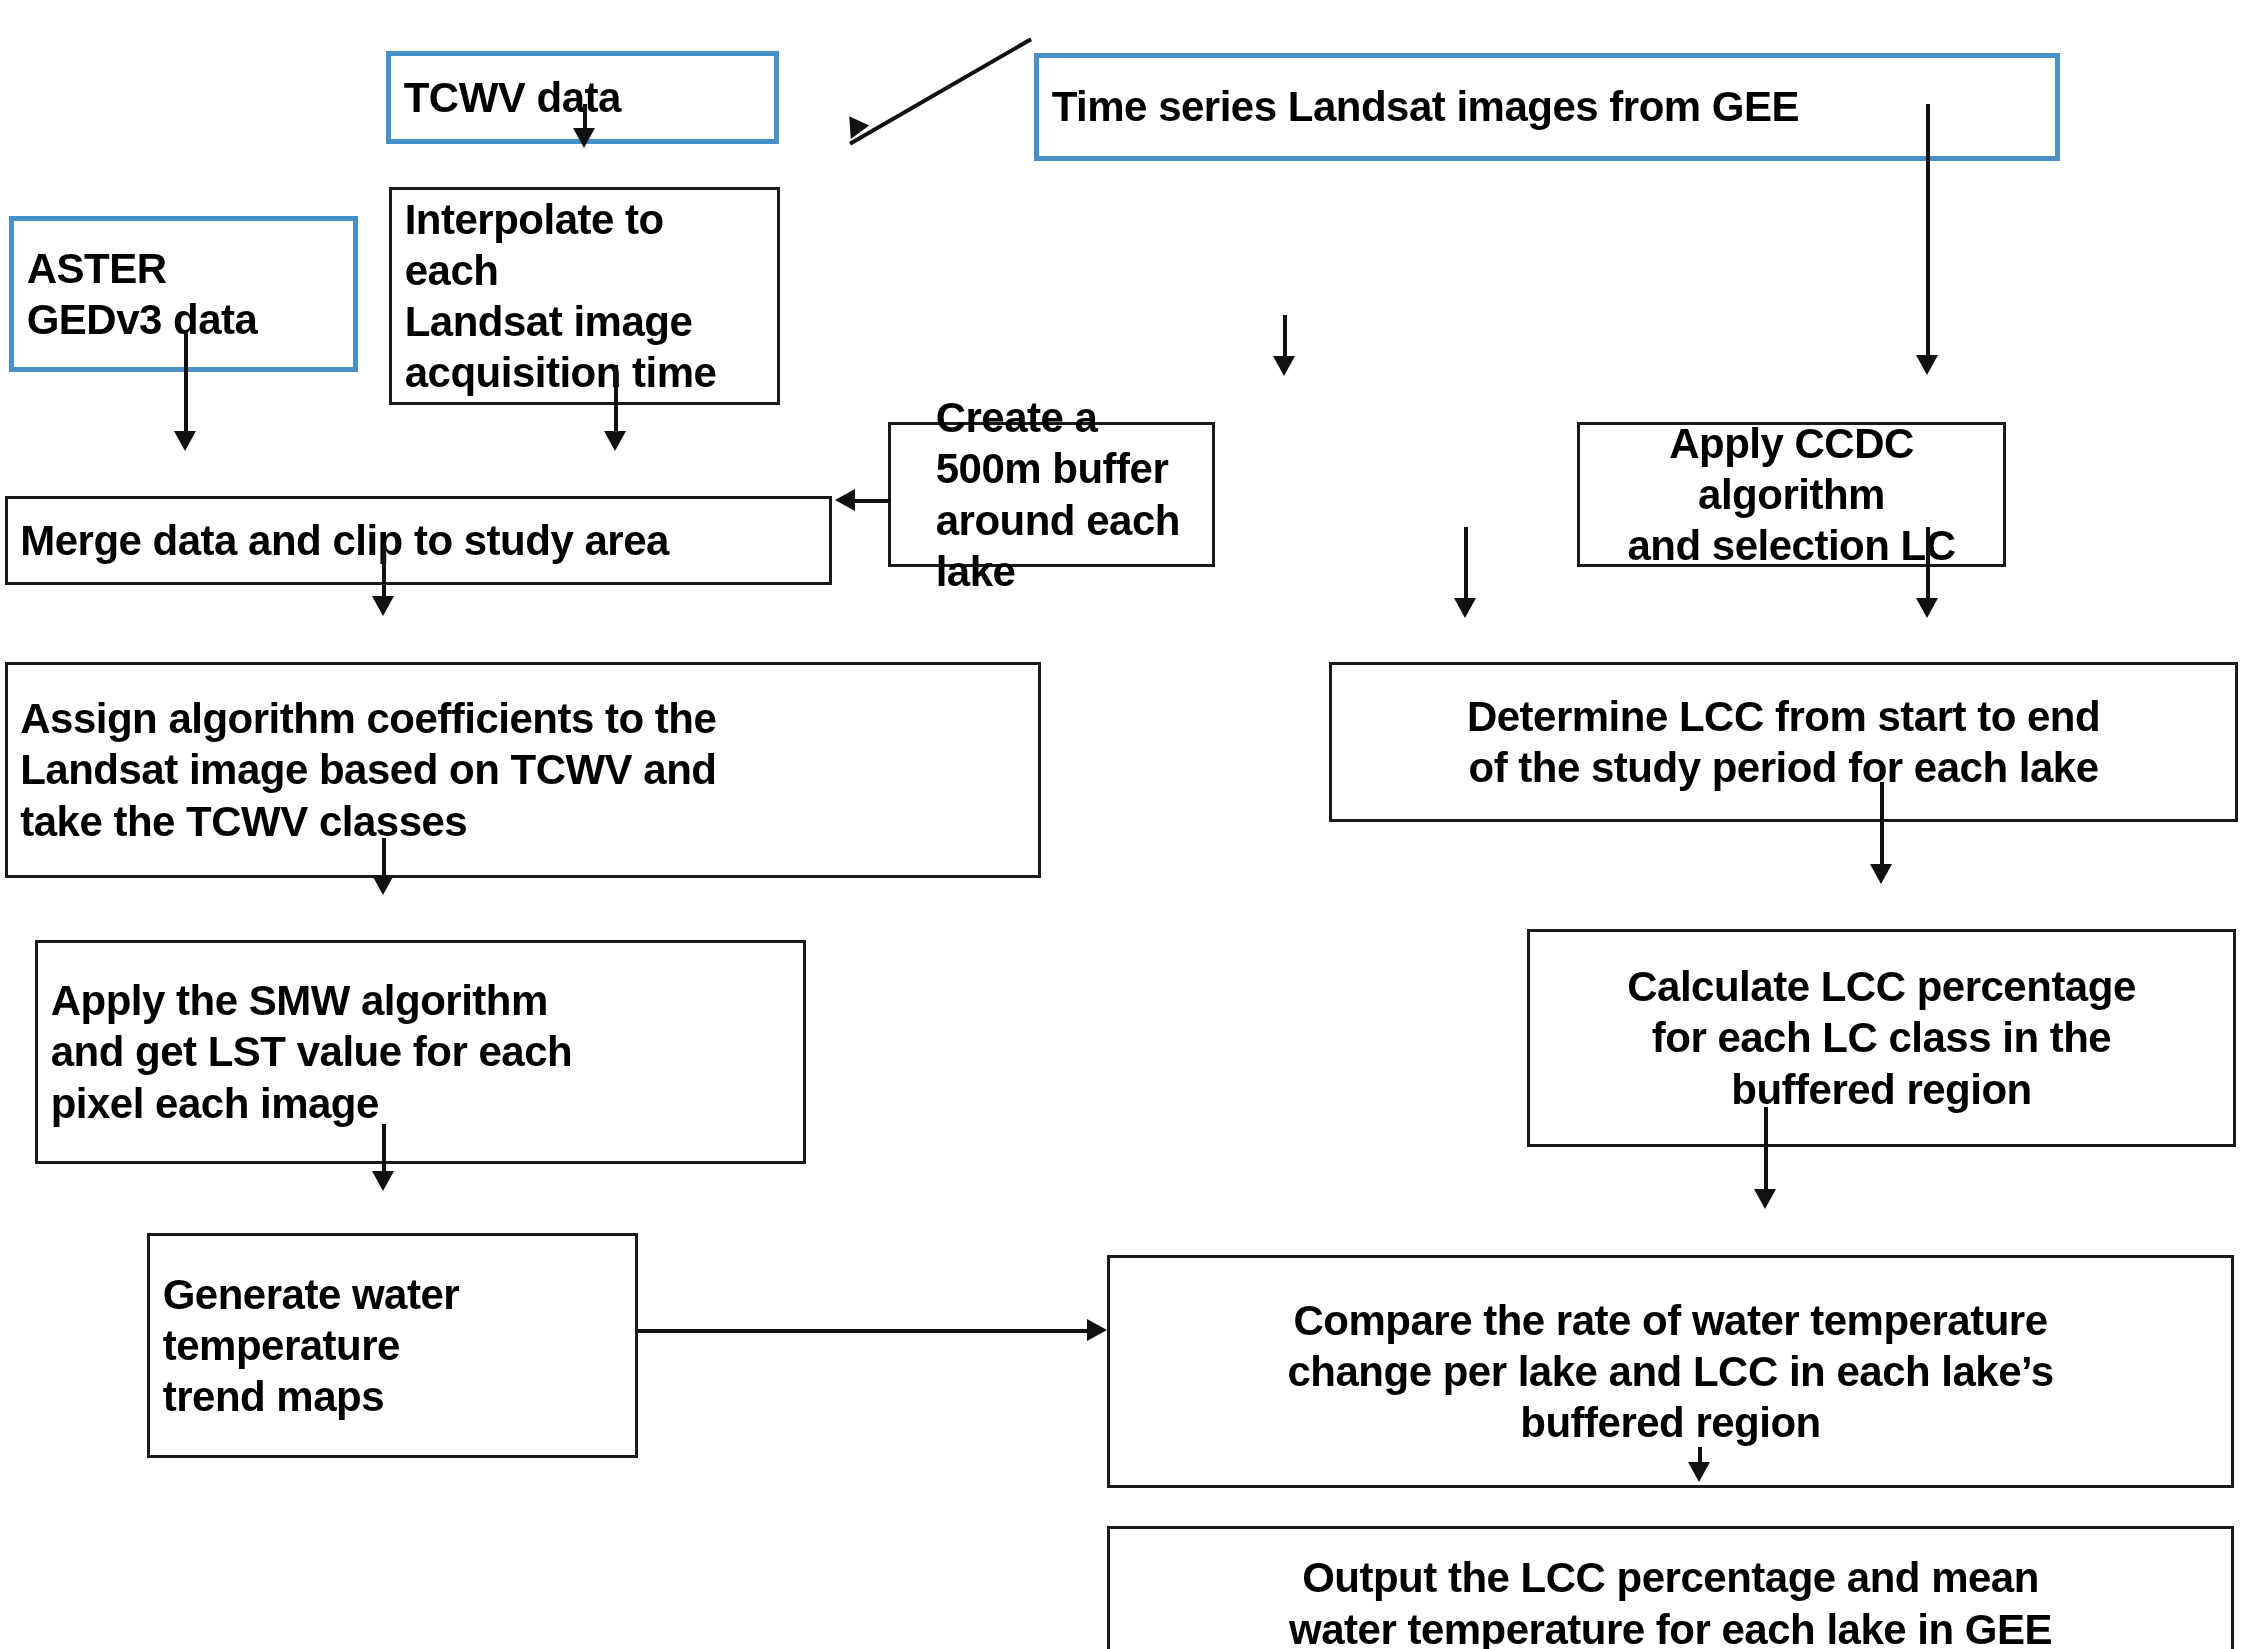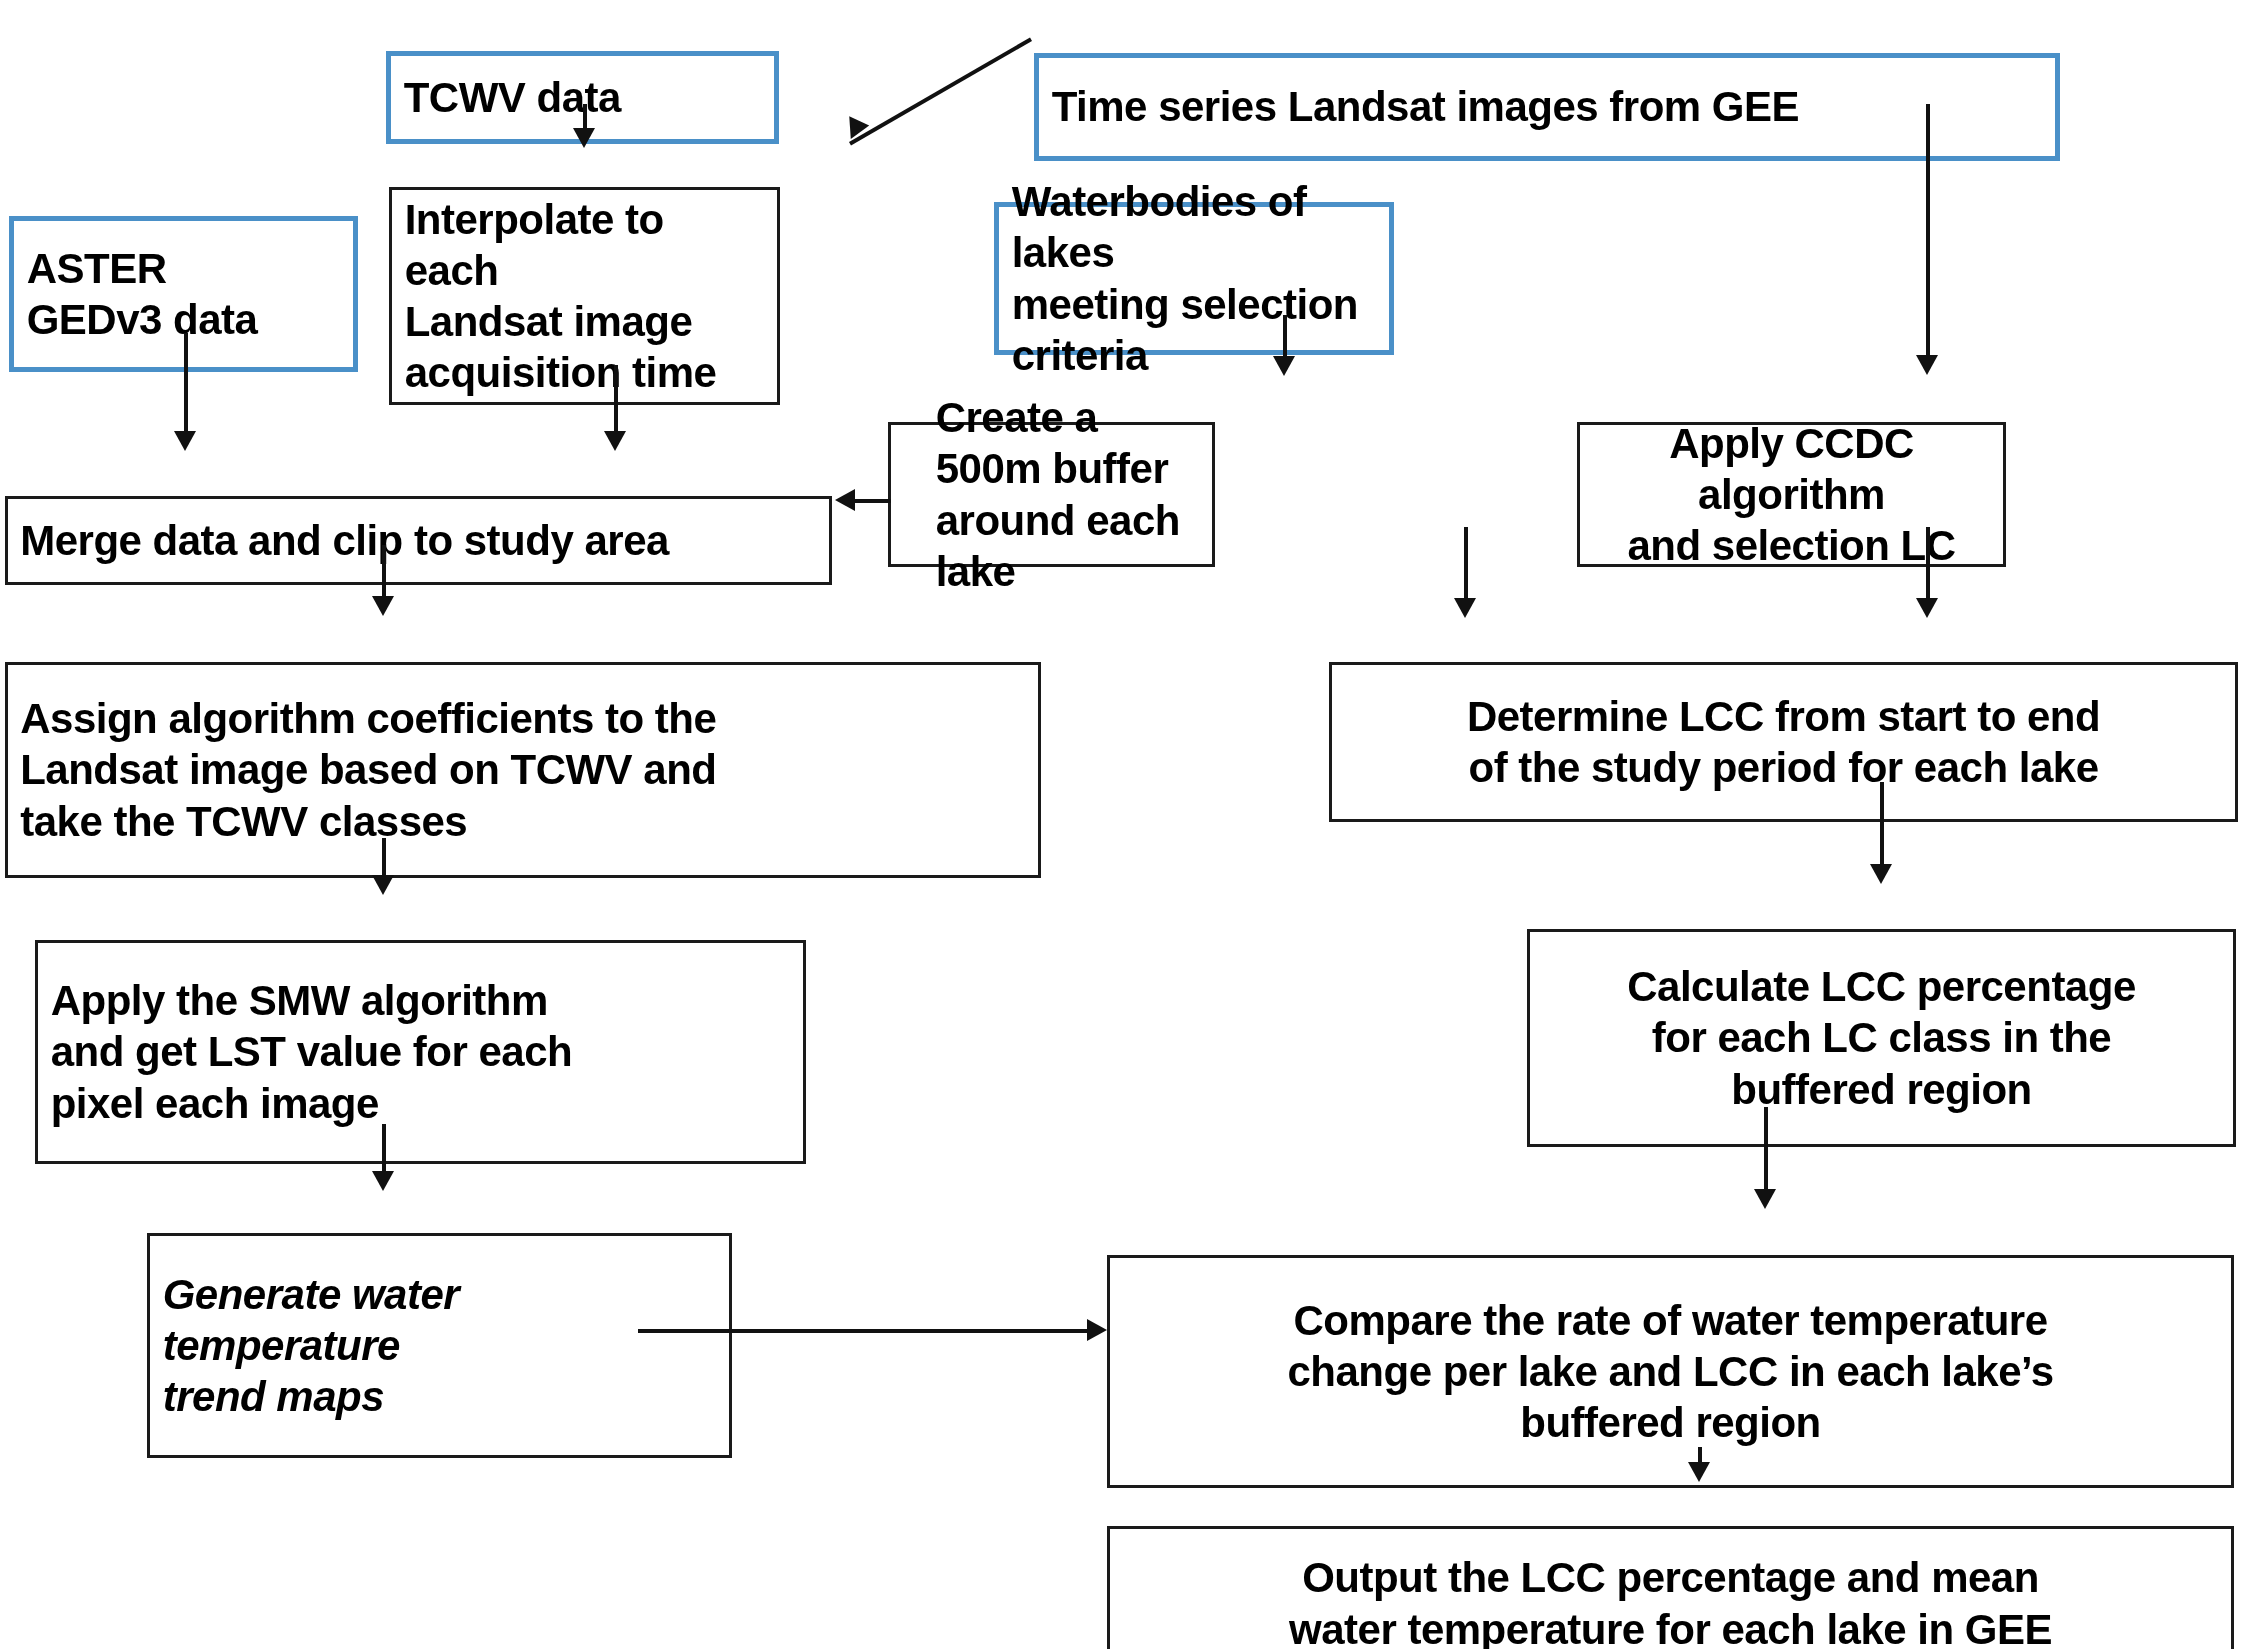--- a/index.html
+++ b/index.html
@@ -73,24 +73,20 @@
     <span class="txt">ASTER
 GEDv3 data</span>
   </div>
 
   <div class="node black al-left f46" style="left:389px;top:147px;width:391px;height:218px;white-space:pre-line;">
     <span class="txt">Interpolate to each
 Landsat image
 acquisition time</span>
   </div>
 
-  <div class="node blue al-left f46" style="left:994px;top:162px;width:400px;height:153px;white-space:pre-line;">
-    <span class="txt">Waterbodies of lakes
-meeting selection criteria</span>
-  </div>
 
   <div class="node black al-left f46" style="left:888px;top:382px;width:327px;height:145px;white-space:pre-line;padding-left:32px;">
     <span class="txt">Create a 500m buffer
 around each lake</span>
   </div>
 
   <div class="node black al-center f46" style="left:1577px;top:382px;width:429px;height:145px;white-space:pre-line;">
     <span class="txt">Apply CCDC algorithm
 and selection LC</span>
   </div>
@@ -115,21 +111,21 @@
 and get LST value for each
 pixel each image</span>
   </div>
 
   <div class="node black al-center f46" style="left:1527px;top:889px;width:709px;height:218px;white-space:pre-line;">
     <span class="txt">Calculate LCC percentage
 for each LC class in the
 buffered region</span>
   </div>
 
-  <div class="node black al-left f46" style="left:147px;top:1193px;width:585px;height:225px;white-space:pre-line;font-style:italic;">
+  <div class="node black al-left f46" style="left:147px;top:1193px;width:491px;height:225px;white-space:pre-line;">
     <span class="txt">Generate water
 temperature
 trend maps</span>
   </div>
 
   <div class="node black al-center f46" style="left:1107px;top:1215px;width:1127px;height:233px;white-space:pre-line;">
     <span class="txt">Compare the rate of water temperature
 change per lake and LCC in each lake’s
 buffered region</span>
   </div>

